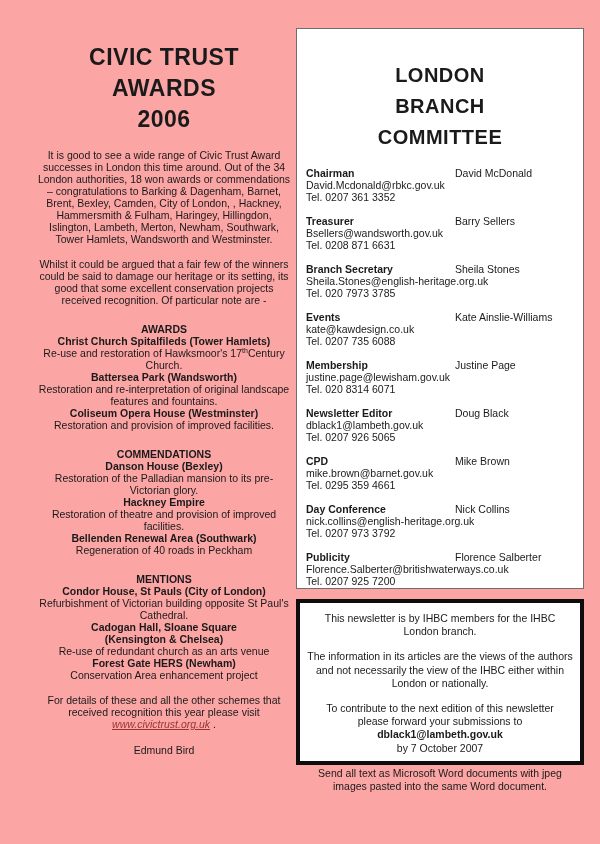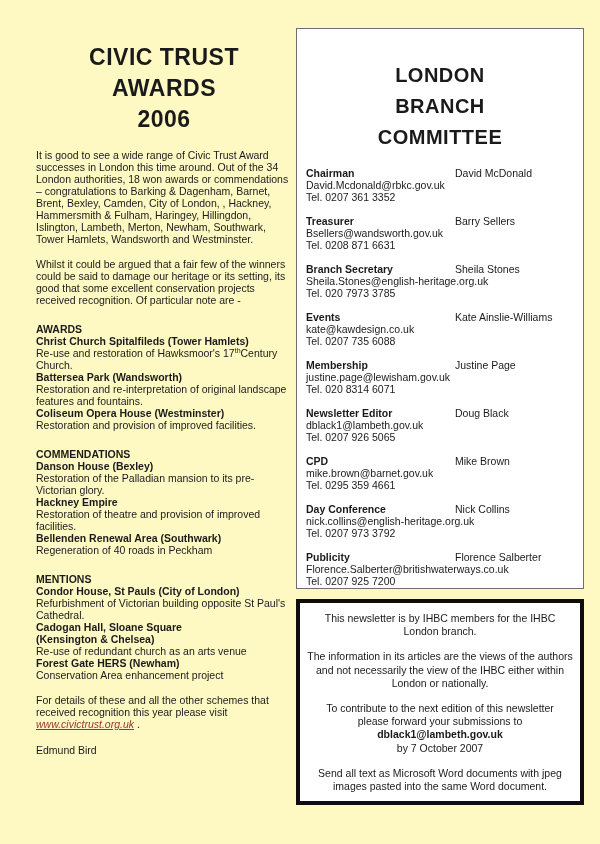--- a/index.html
+++ b/index.html
@@ -1,29 +1,29 @@
 <!DOCTYPE html>
 <html><head>
 <meta charset="utf-8">
 <style>
   * { margin:0; padding:0; box-sizing:border-box; }
   html,body { background:#e8e8e8; }
   body { font-family:"Liberation Sans","DejaVu Sans",sans-serif; }
   .page {
     position:relative; width:600px; height:844px;
-    background:#fef9c3; color:#1a1a1a; margin:0 auto; overflow:hidden;
+    background:#fca5a5; color:#1a1a1a; margin:0 auto; overflow:hidden;
   }
 
   
   .left-col { position:absolute; left:36px; top:34px; width:256px; }
   .article-title {
     font-size:23px; font-weight:bold; text-align:center;
     line-height:31px; padding-top:8px; letter-spacing:.5px;
   }
-  .body-text { font-size:10.5px; line-height:12px; }
+  .body-text { font-size:10.5px; line-height:12px;text-align:center; }
   .para { margin-top:13px; }
   .section { margin-top:17px; }
   .section-heading { font-weight:bold; font-size:10.5px; line-height:12px; }
   .item-name { font-weight:bold; }
   .article-title { margin-bottom:14px; }
   .intro { margin-top:0; }
   sup { font-size:7px; vertical-align:super; line-height:0; }
   .site-link { text-decoration:underline; cursor:pointer;font-style:italic; }
   .signature { margin-top:14px; }
 
@@ -36,21 +36,21 @@
     font-size:20px; font-weight:bold; text-align:center;
     line-height:31px; margin-top:9px; margin-bottom:14px; letter-spacing:.5px;
   }
   .member { margin-bottom:12px; font-size:10.5px; line-height:12px; }
   .member-head { position:relative; }
   .member-role { font-weight:bold; }
   .member-name { position:absolute; left:149px; top:0; font-weight:normal; white-space:nowrap; }
 
   
   .notice-box {
-    position:absolute; left:296px; top:599px; width:288px; height:206px;
+    position:absolute; left:296px; top:599px; width:288px; height:166px;
     border:4px solid #0d0d0d; background:#fff; padding:9px 7px 0 7px;
     font-size:10.5px; line-height:13.2px; text-align:center;
   }
   .notice-para { margin-bottom:12px; }
   .notice-email { font-weight:bold; }
   .notice-last { text-align:center; margin-bottom:8px; }
 </style>
 </head>
 <body>
 

